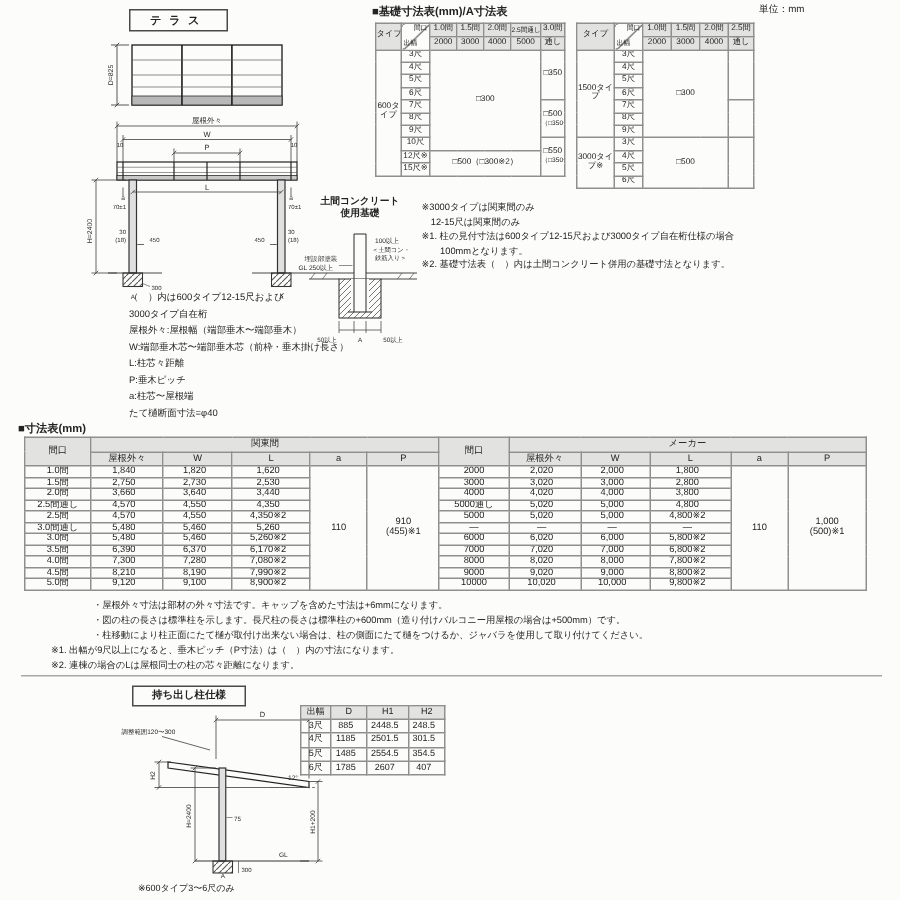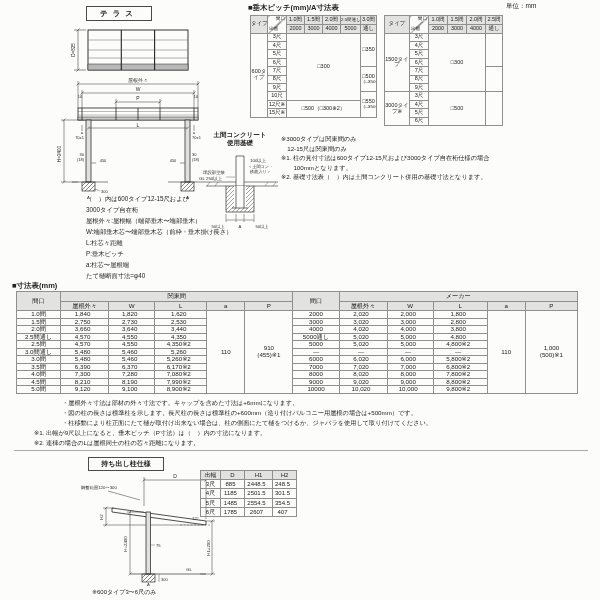--- a/index.html
+++ b/index.html
@@ -124,21 +124,21 @@
         <line x1="120" y1="106" x2="158" y2="106"></line>
       </g>
     <rect x="34" y="106" width="13" height="9" fill="url(#hp1)" stroke="#333" stroke-width="0.7"></rect>
     <rect x="133" y="106" width="13" height="9" fill="url(#hp1)" stroke="#333" stroke-width="0.7"></rect>
     <line x1="47" y1="113" x2="52" y2="115" stroke="#444" stroke-width="0.4"></line>
     <text x="53" y="117" font-size="4">300</text>
     <text x="40.5" y="123" font-size="4.2" text-anchor="middle">A</text>
     <text x="139.5" y="123" font-size="4.2" text-anchor="middle">A</text>
   </svg>
 
-  <div class="abs b" style="left:248px;top:3px;font-size:7.5px">■垂木ピッチ(mm)/A寸法表</div>
+  <div class="abs b" style="left:248px;top:3px;font-size:7.5px">■基礎寸法表(mm)/A寸法表</div>
 
   <table class="t ft abs" style="left:250px;top:15px;width:126px">
     <colgroup>
         <col style="width:17px">
         <col style="width:19px">
         <col style="width:18px">
         <col style="width:18px">
         <col style="width:18px">
         <col style="width:20px">
         <col style="width:16px">

